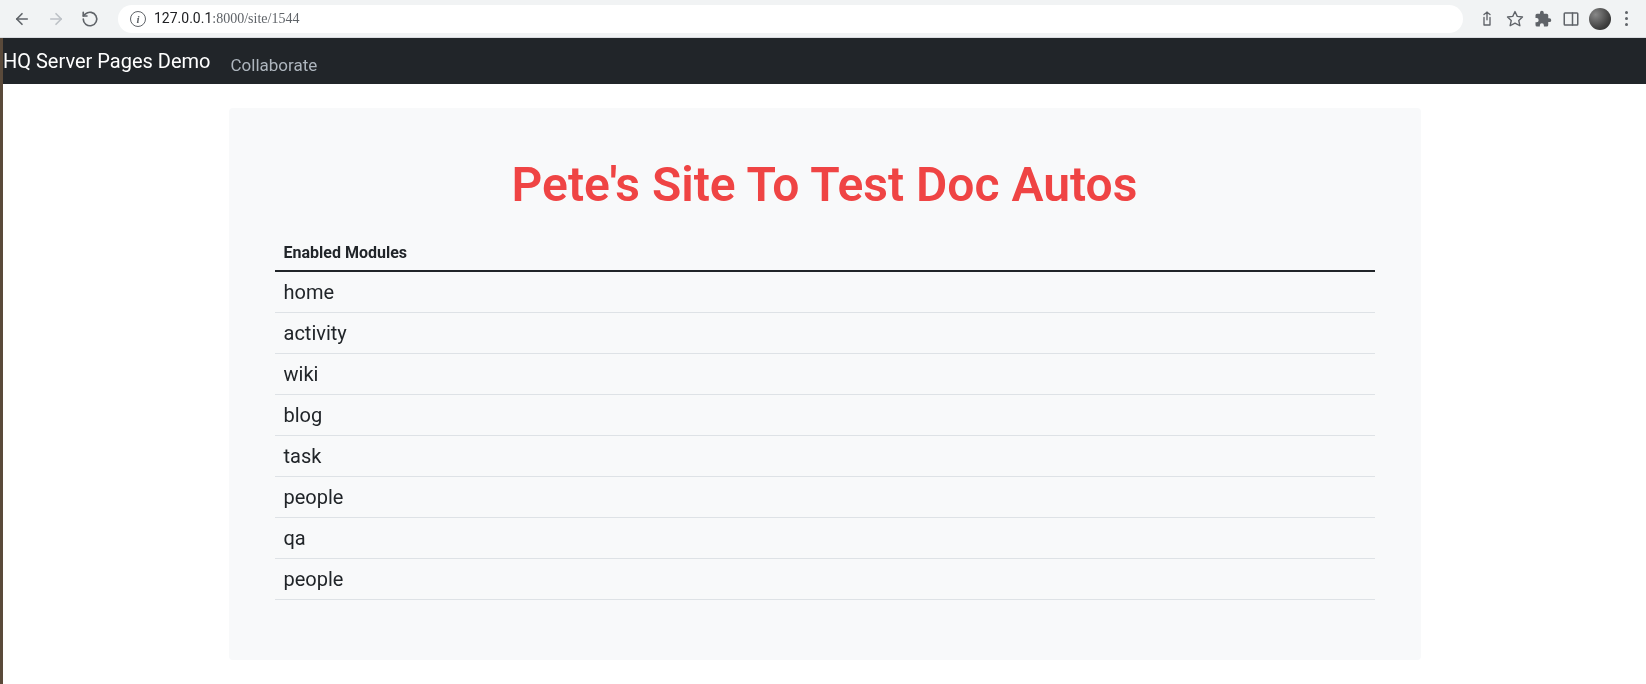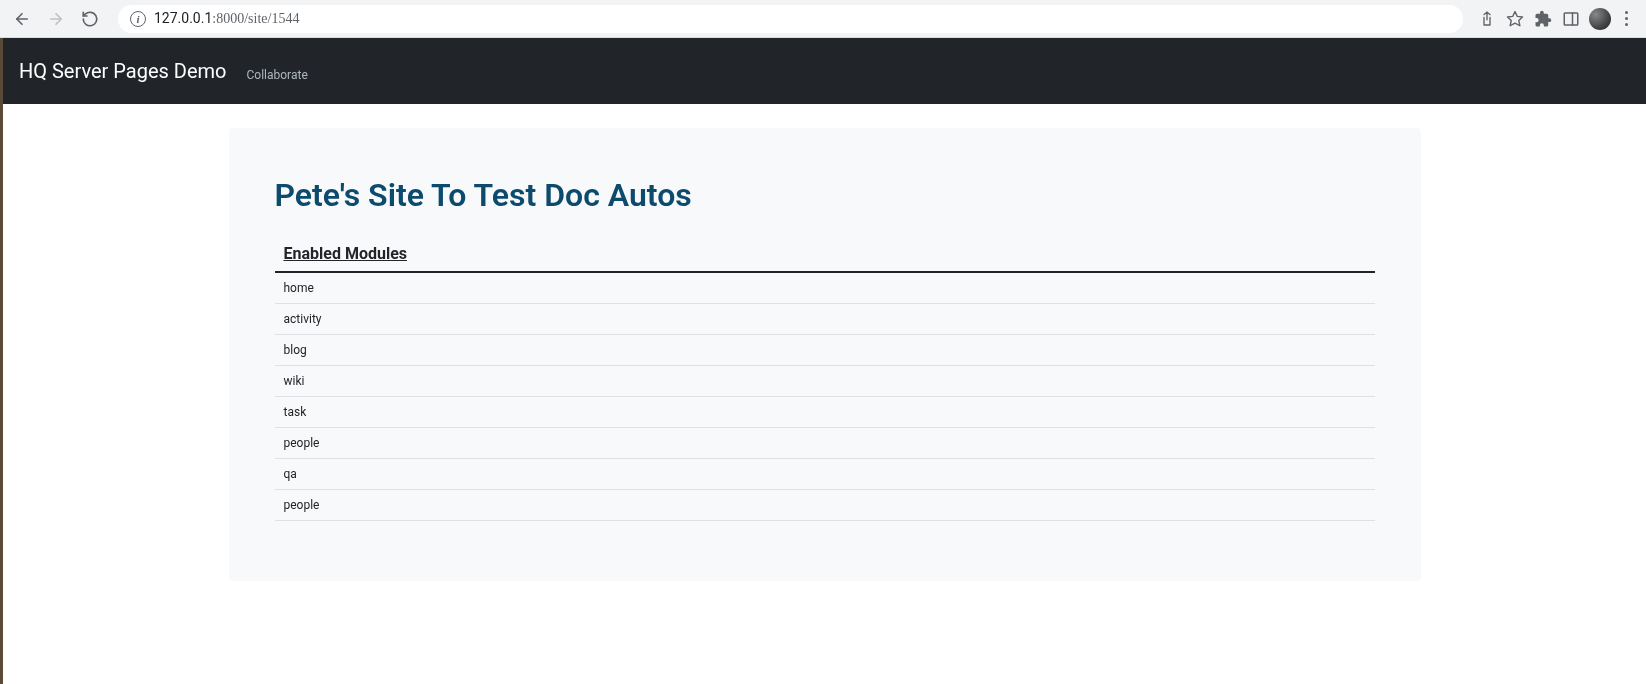--- a/index.html
+++ b/index.html
@@ -116,72 +116,72 @@
     
     .page-wrapper {
       border-left: 3px solid #5a4a3a;
       min-height: 646px;
       background: #fff;
     }
     
     
     .navbar {
       background: #212529;
-      height: 66px;
-      display: flex;
-      align-items: center;
-      padding: 0 16px;
+      height: 46px;
+      display: flex;
+      align-items: center;
+      padding: 0 0;
       gap: 20px;
     }
     .navbar-brand {
       color: #fff;
       font-size: 20px;
       font-weight: 400;
     }
     .navbar-link {
       color: #adb5bd;
-      font-size: 12px;
+      font-size: 17px;
       font-weight: 400;
       margin-top: 8px;
     }
     
     
     .content-container {
       padding: 24px 0;
       display: flex;
       justify-content: center;
     }
     .content-box {
       width: 1192px;
       background: #f8f9fa;
       padding: 48px 46px 60px 46px;
       border-radius: 4px;
     }
     .page-title {
-      font-size: 32px;
+      font-size: 48px;
       font-weight: 600;
-      color: #0c4a6e;
+      color: #ef4444;
       margin-bottom: 22px;
+      text-align: center;
     }
     .modules-table {
       width: 100%;
       border-collapse: collapse;
     }
     .modules-table th {
       text-align: left;
       font-weight: 700;
       font-size: 16px;
       color: #212529;
       padding: 8px 9px;
       border-bottom: 2px solid #212529;
-      text-decoration: underline;
     }
     .modules-table td {
       padding: 8px 9px;
-      font-size: 12px;
+      font-size: 20px;
       color: #212529;
       border-bottom: 1px solid #dee2e6;
     }
   </style>
 </head>
 <body>
 
 <div class="browser-chrome">
   <div class="nav-icon">
     <svg viewBox="0 0 24 24" fill="none" stroke="currentColor" stroke-width="2.2" stroke-linecap="round" stroke-linejoin="round">
@@ -256,24 +256,24 @@
           </tr>
         </thead>
         <tbody id="modules-body">
             <tr>
               <td>home</td>
             </tr>
             <tr>
               <td>activity</td>
             </tr>
             <tr>
+              <td>wiki</td>
+            </tr>
+            <tr>
               <td>blog</td>
-            </tr>
-            <tr>
-              <td>wiki</td>
             </tr>
             <tr>
               <td>task</td>
             </tr>
             <tr>
               <td>people</td>
             </tr>
             <tr>
               <td>qa</td>
             </tr>

